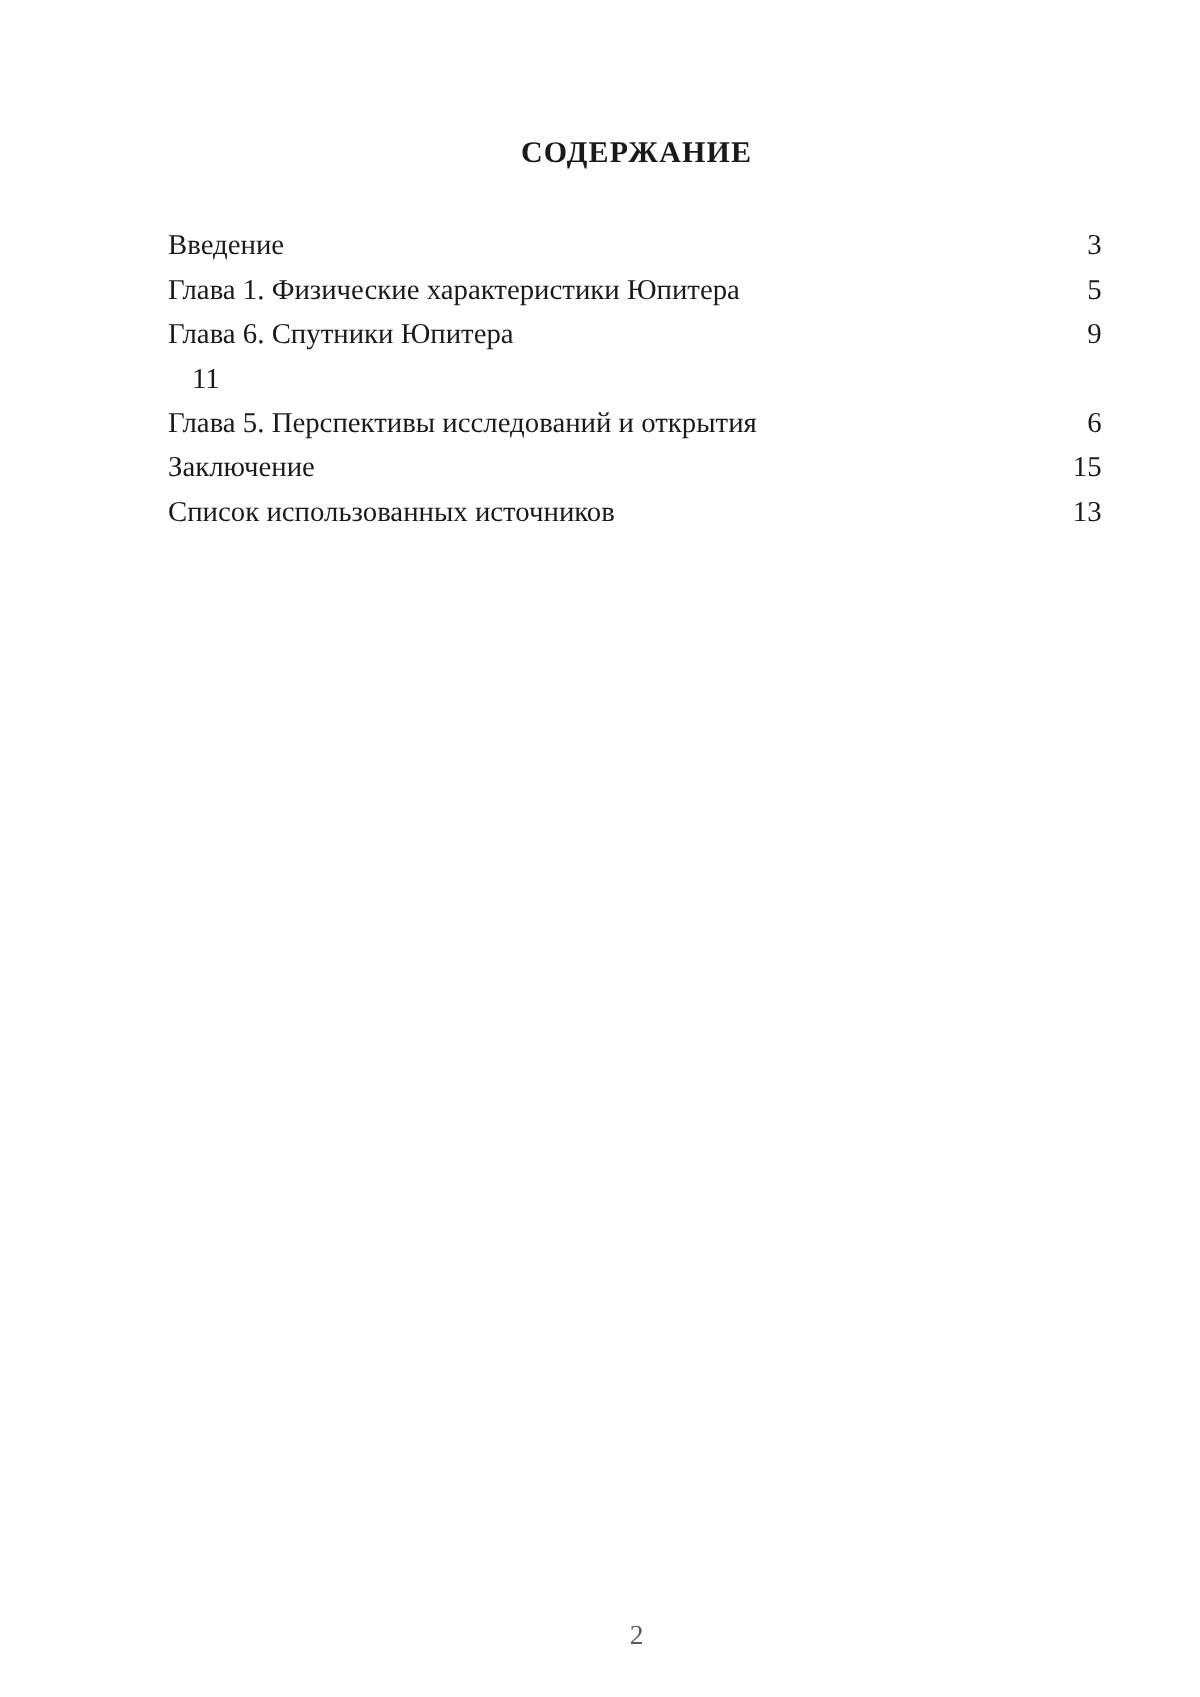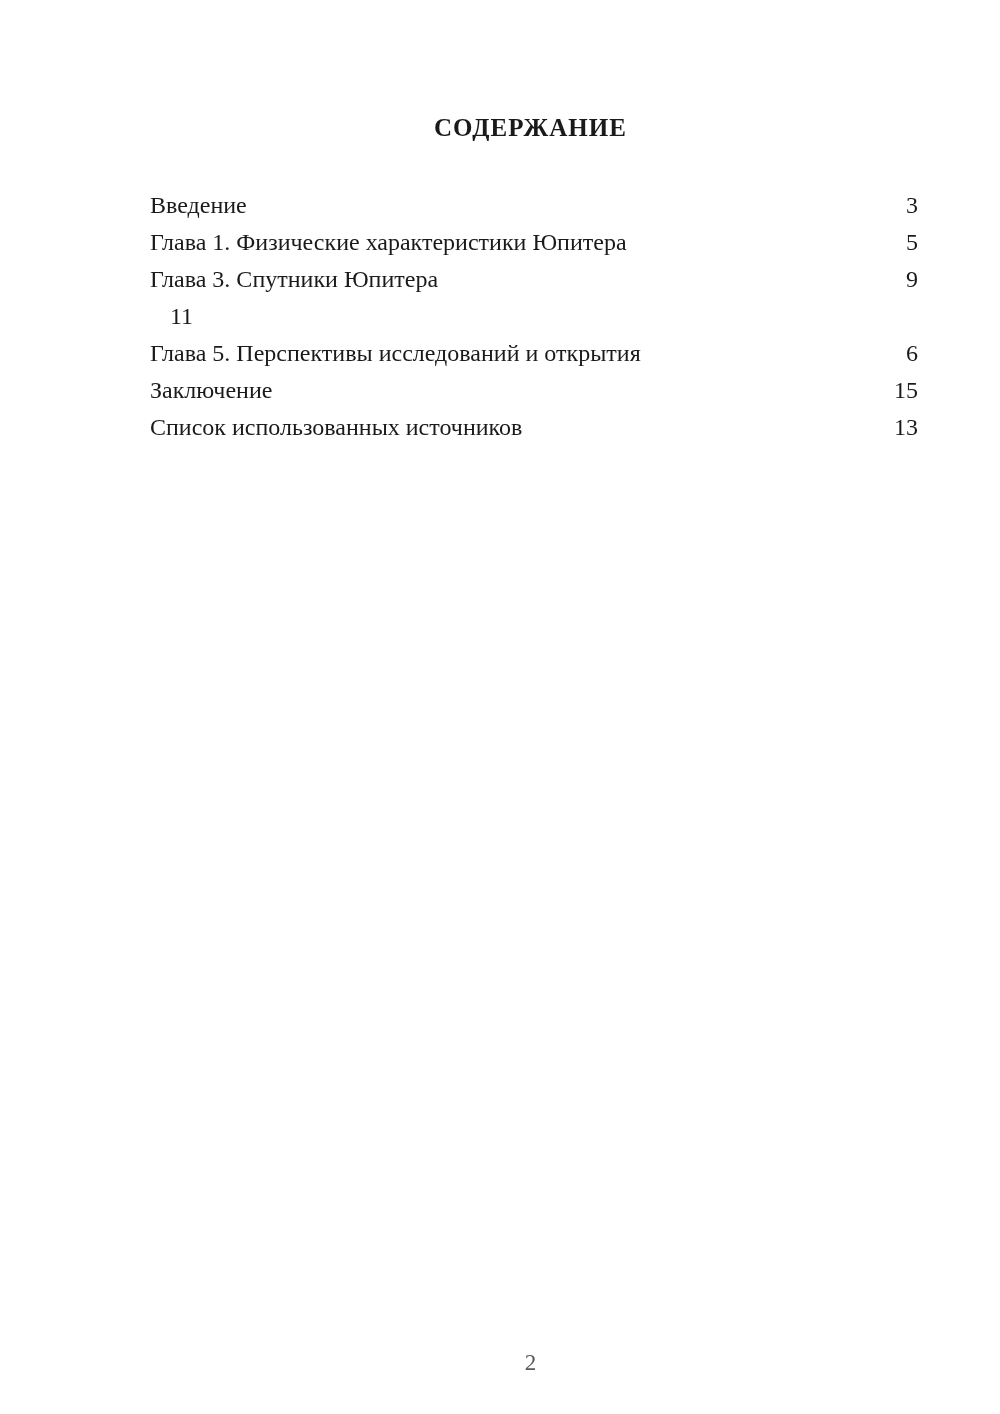--- a/index.html
+++ b/index.html
@@ -25,21 +25,21 @@
     text-align: center;
     font-size: 25px;
     line-height: 30px;
     font-weight: bold;
     letter-spacing: 1px;
     white-space: nowrap;
   }
   .toc-list {
     position: absolute;
     top: 167px;
-    left: 150px;
+    left: 140px;
     right: 82px;
   }
   .toc-row {
     display: flex;
     justify-content: space-between;
     align-items: baseline;
     height: 37px;
     line-height: 37px;
     font-size: 24px;
   }
@@ -77,21 +77,21 @@
       <span class="pagenum">3</span>
     </div>
 
     <div class="toc-row">
       <span class="label">Глава 1. Физические характеристики Юпитера</span>
       <span class="pagenum">5</span>
     </div>
 
 
     <div class="toc-row">
-      <span class="label">Глава 3. Спутники Юпитера</span>
+      <span class="label">Глава 6. Спутники Юпитера</span>
       <span class="pagenum">9</span>
     </div>
 
     <div class="toc-row">
       <span class="pagenum">11</span>
     </div>
 
     <div class="toc-row">
       <span class="label">Глава 5. Перспективы исследований и открытия</span>
       <span class="pagenum">6</span>

